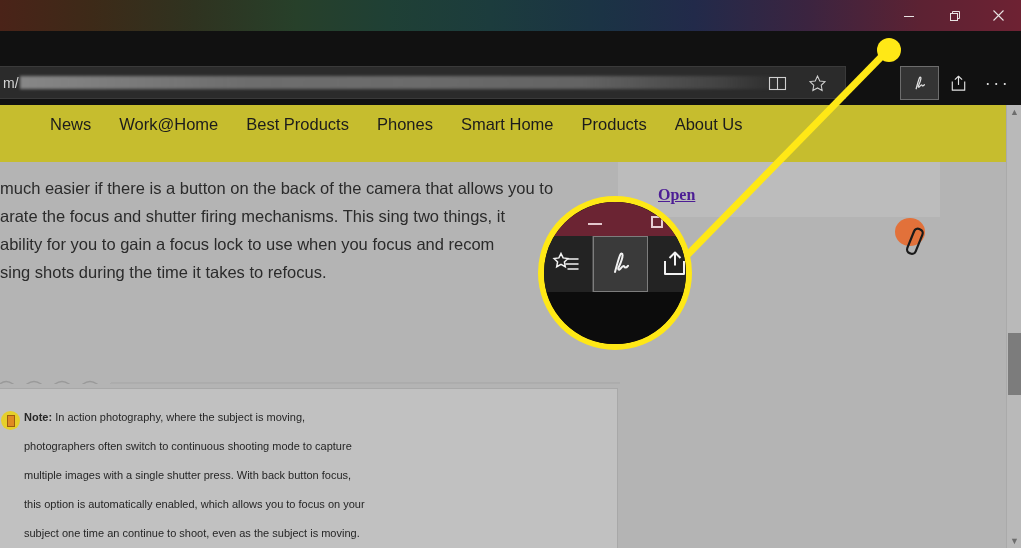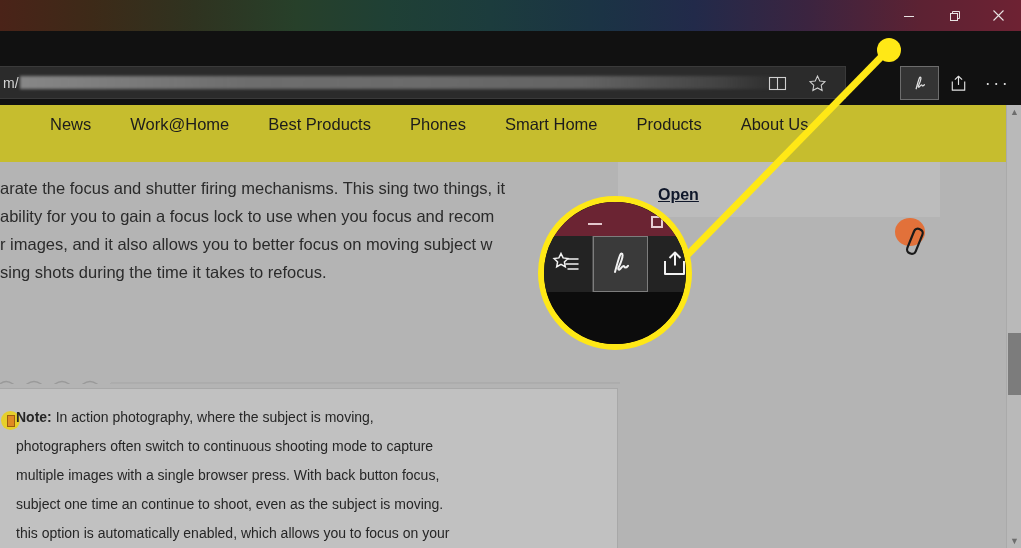--- a/index.html
+++ b/index.html
@@ -82,21 +82,21 @@
   .page {
     position: absolute; left: 0; top: 105px; width: 1021px; height: 443px;
     background: #b4b4b4; overflow: hidden;
   }
   .sitenav {
     position: absolute; left: 0; top: 0; width: 1006px; height: 57px;
     background: #c6bd2e;
   }
   .navlist {
     position: absolute; left: 50px; top: 0; height: 39px;
-    display: flex; align-items: center; gap: 39px;
+    display: flex; align-items: center; gap: 28px;
   }
   .navitem {
     font-size: 16.5px; color: #1c1c1c; white-space: nowrap;
     font-family: "Liberation Sans", sans-serif;
   }
   .penpointer { position: absolute; left: 893px; top: 110px; }
 
   .article {
     position: absolute; left: 0; top: 57px; width: 628px;
   }
@@ -115,35 +115,35 @@
   }
   .noteicon {
     position: absolute; left: 4px; top: 22px;
     width: 19px; height: 19px; border-radius: 50%;
     background: #e6d02a; display: flex; align-items: center; justify-content: center;
   }
   .noteglyph {
     width: 8px; height: 12px; background: #e08a22; border: 1px solid #9c5d10;
   }
   .notebody {
-    position: absolute; left: 19px; top: 14px; width: 585px;
-    color: #262626; font-size: 14px; line-height: 29px;
+    position: absolute; left: 27px; top: 14px; width: 585px;
+    color: #262626; font-size: 11px; line-height: 29px;
   }
   .notebody b { font-weight: bold; }
   .notebody div { white-space: nowrap; }
 
   
   .sidepanel {
     position: absolute; left: 618px; top: 57px; width: 322px; height: 55px;
     background: #bcbcbc;
   }
   .openlink {
     position: absolute; left: 658px; top: 81px;
-    font-family: Liberation Sans, sans-serif; font-size: 16px;
-    color: #0f172a; text-decoration: underline; font-weight: 600;
+    font-family: Liberation Serif, serif; font-size: 16px;
+    color: #4c1d95; text-decoration: underline; font-weight: 600;
   }
 
   
   .scrollbar {
     position: absolute; left: 1006px; top: 0; width: 15px; height: 443px;
     background: #b9b9b9; border-left: 1px solid #aaaaaa;
   }
   .scrollthumb {
     position: absolute; left: 1px; top: 228px; width: 13px; height: 62px;
     background: #7c7c7c;
@@ -284,43 +284,43 @@
           </g>
         </svg>
       </div>
     </div>
 
     <div class="sidepanel"></div>
     <a class="openlink">Open</a>
 
     <div class="article">
       <div class="para">
+        <div>much easier if there is a button on the back of the camera that allows you to</div>
         <div>arate the focus and shutter firing mechanisms. This sing two things, it</div>
         <div>ability for you to gain a focus lock to use when you focus and recom</div>
-        <div>r images, and it also allows you to better focus on moving subject w</div>
         <div>sing shots during the time it takes to refocus.</div>
       </div>
 
       <div class="wavy">
         <svg width="620" height="10" viewBox="0 0 620 10" fill="none" stroke="#9a9a9a" stroke-width="1.4">
           <path d="M0 6 Q6 1 13 6 T27 6 T41 6 T55 6 T69 6 T83 6 T97 6 T111 6"></path>
           <path d="M111 5 H620" stroke="#a5a5a5" stroke-width="1"></path>
         </svg>
       </div>
 
       <div class="notebox">
         <div class="noteicon">
           <span class="noteglyph"></span>
         </div>
         <div class="notebody">
           <div><b>Note:</b><span> In action photography, where the subject is moving,</span></div>
           <div>photographers often switch to continuous shooting mode to capture</div>
-          <div>multiple images with a single browser press. With back button focus,</div>
+          <div>multiple images with a single shutter press. With back button focus,</div>
+          <div>this option is automatically enabled, which allows you to focus on your</div>
           <div>subject one time an continue to shoot, even as the subject is moving.</div>
-          <div>this option is automatically enabled, which allows you to focus on your</div>
         </div>
       </div>
 
     </div>
 
     <div class="scrollbar">
       <div class="scrollarrow" style="top:0">▲</div>
       <div class="scrollthumb"></div>
       <div class="scrollarrow" style="top:429px">▼</div>
     </div>

